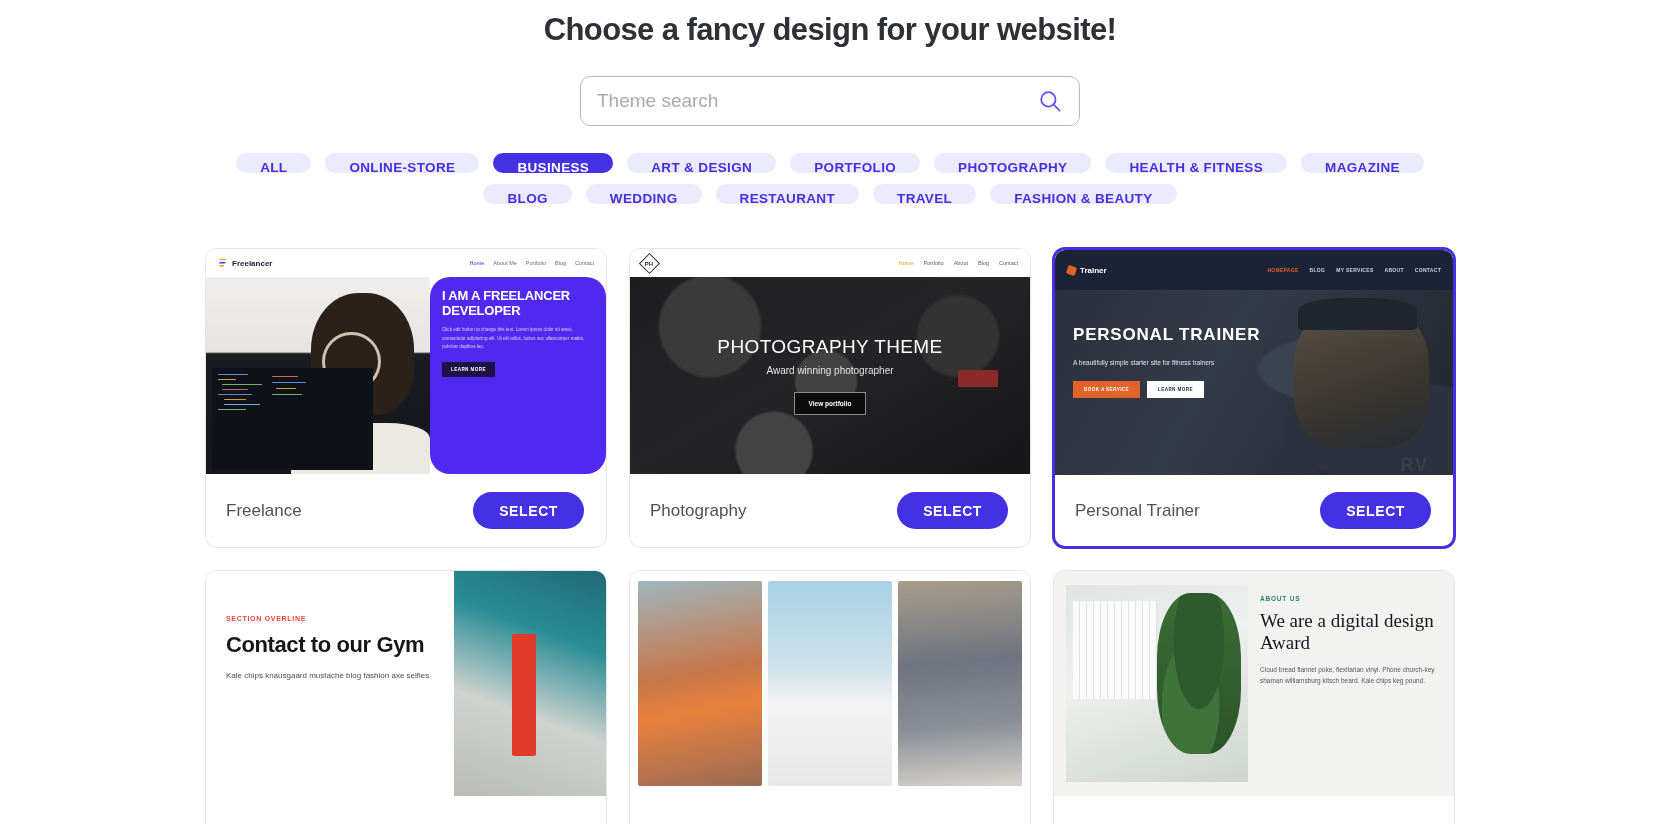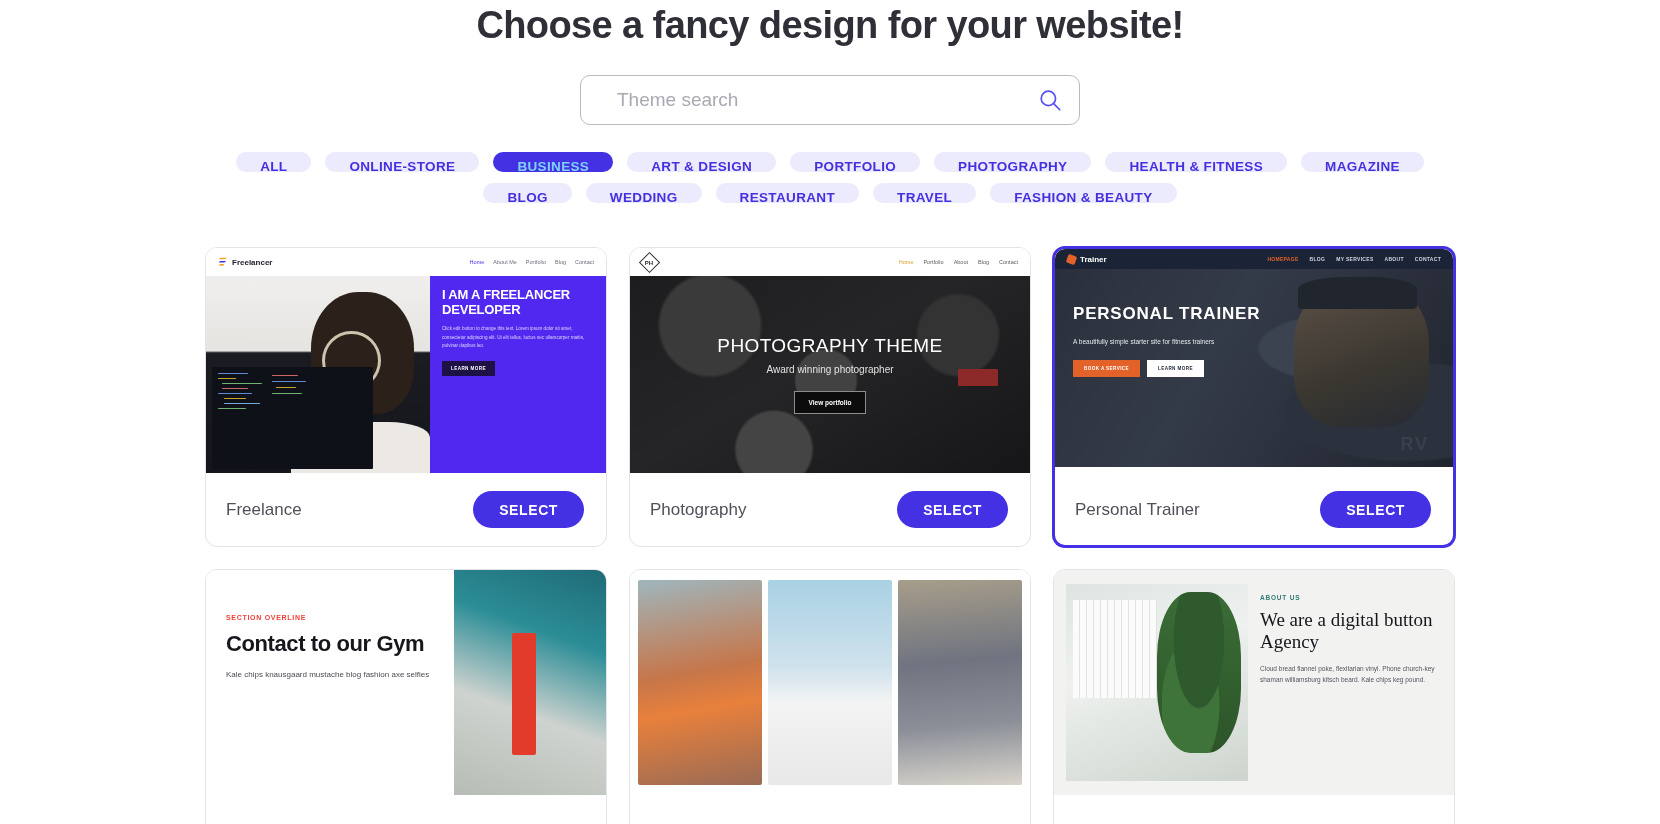--- a/index.html
+++ b/index.html
@@ -7,44 +7,44 @@
     width: 1660px; height: 824px;
     background: #ffffff;
     font-family: "Liberation Sans", sans-serif;
     overflow: hidden;
   }
   .page { width: 1660px; height: 824px; position: relative; }
 
   
   .hero-title {
     text-align: center;
-    font-size: 38px;
+    font-size: 31px;
     font-weight: 800;
     letter-spacing: -0.6px;
     color: #2f2f38;
-    padding-top: 4px;
+    padding-top: 12px;
   }
   .hero-sub {
     text-align: center;
     font-size: 16.5px;
     color: #3d3d47;
     margin-top: 50px;
     letter-spacing: 0.05px;
   }
 
   
   .search-wrap {
     margin: 28px auto 0;
     width: 500px;
     height: 50px;
     border: 1px solid #b9b9c2;
     border-radius: 10px;
     display: flex;
     align-items: center;
-    padding: 0 16px 0 36px;
+    padding: 0 16px 0 16px;
     background: #fff;
   }
   .search-input {
     flex: 1;
     border: none;
     outline: none;
     font-size: 19px;
     color: #3b3b44;
     font-family: "Liberation Sans", sans-serif;
     background: transparent;
@@ -69,21 +69,21 @@
     padding: 0 24px;
     height: 20px;
     line-height: 29px;
     font-size: 13.5px;
     font-weight: 700;
     letter-spacing: 0.35px;
     cursor: pointer;
     font-family: "Liberation Sans", sans-serif;
     white-space: nowrap;
   }
-  .tag.active { background: #4431e4; color: #7dd3fc; }
+  .tag.active { background: #4431e4; color: #ffffff; }
 
   
   .grid {
     margin: 44px auto 0;
     width: 1250px;
     display: grid;
     grid-template-columns: repeat(3, 1fr);
     gap: 22px 22px;
   }
   .card {
@@ -147,21 +147,21 @@
   .fl-code i { position:absolute; height:1.5px; border-radius:1px; display:block; }
   .fl-head {
     position:absolute; left:47%; top:8%; width:46%; height:62%;
     background:#2b211a; border-radius:46% 46% 36% 36%;
   }
   .fl-shirt { position:absolute; left:38%; bottom:0; width:62%; height:26%;
     background:#ece9e4; border-radius:40% 30% 0 0; }
   .fl-phones { position:absolute; left:52%; top:28%; width:26%; height:30%;
     border:3px solid #cfc3ad; border-radius:50%; }
   .fl-right {
-    width:44%; background:#5028f0; padding:12px 10px 0 12px; color:#fff;
+    width:44%; background:#5028f0; padding:12px 10px 0 12px; color:#fff;border-radius:20px;
   }
   .fl-h1 { font-size:13px; font-weight:800; line-height:1.12; letter-spacing:-0.2px; }
   .fl-p { font-size:4.6px; line-height:1.85; margin-top:8px; color:#ddd6ff; }
   .fl-btn { margin-top:10px; background:#1d1146; color:#fff; font-size:4.6px;
     font-weight:700; padding:5px 9px; display:inline-block; letter-spacing:0.4px; }
 
   
   .ph-nav { height:28px; background:#fff; display:flex; align-items:center;
     justify-content:space-between; padding:0 12px; }
   .ph-logo { width:15px; height:15px; border:1px solid #2b2b2b; transform:rotate(45deg);
@@ -179,21 +179,21 @@
       linear-gradient(150deg,#1d1d1f 0%, #252527 45%, #161618 100%);
     display:flex; flex-direction:column; align-items:center; justify-content:center;
   }
   .ph-red { position:absolute; right:8%; top:47%; width:10%; height:9%; background:#8c2a2a; border-radius:1px; }
   .ph-h1 { color:#fff; font-size:19px; letter-spacing:0.4px; font-weight:400; }
   .ph-sub { color:#e3e3e3; font-size:10px; margin-top:7px; }
   .ph-btn { margin-top:16px; background:#0c0c0c; border:1px solid #8c8c8c;
     color:#fff; font-size:6.5px; font-weight:700; padding:7px 14px; }
 
   
-  .pt-nav { height:20px; background:#1b2436; display:flex; align-items:center;
+  .pt-nav { height:40px; background:#1b2436; display:flex; align-items:center;
     justify-content:space-between; padding:8px 12px; }
   .pt-brand { display:flex; align-items:center; gap:4px; color:#fff; font-size:8px; font-weight:800; }
   .pt-hex { width:9px; height:9px; background:#e2622a; border-radius:2px; transform:rotate(20deg); }
   .pt-links { display:flex; gap:11px; font-size:5px; font-weight:700; color:#cfd4de; letter-spacing:0.3px; }
   .pt-links .on { color:#e2622a; }
   .pt-hero {
     height:calc(100% - 27px); position:relative; padding:36px 0 0 18px;
     background:
       radial-gradient(ellipse at 72% 40%, #3b4250 0 20%, transparent 21%),
       radial-gradient(ellipse at 88% 72%, #2c323d 0 24%, transparent 25%),
@@ -437,21 +437,21 @@
 
     <div class="card">
       <div class="thumb">
         <div class="mini ag">
           <div class="ag-img">
             <div class="ag-win"></div>
             <div class="ag-plant"></div>
           </div>
           <div class="ag-txt">
             <div class="ag-over">ABOUT US</div>
-            <div class="ag-h1">We are a digital button Agency</div>
+            <div class="ag-h1">We are a digital design Award</div>
             <div class="ag-p">Cloud bread flannel poke, flexitarian vinyl. Phone church-key shaman williamsburg kitsch beard. Kale chips keg pound.</div>
           </div>
         </div>
       </div>
 
     </div>
 
   </div>
 </div>
 

